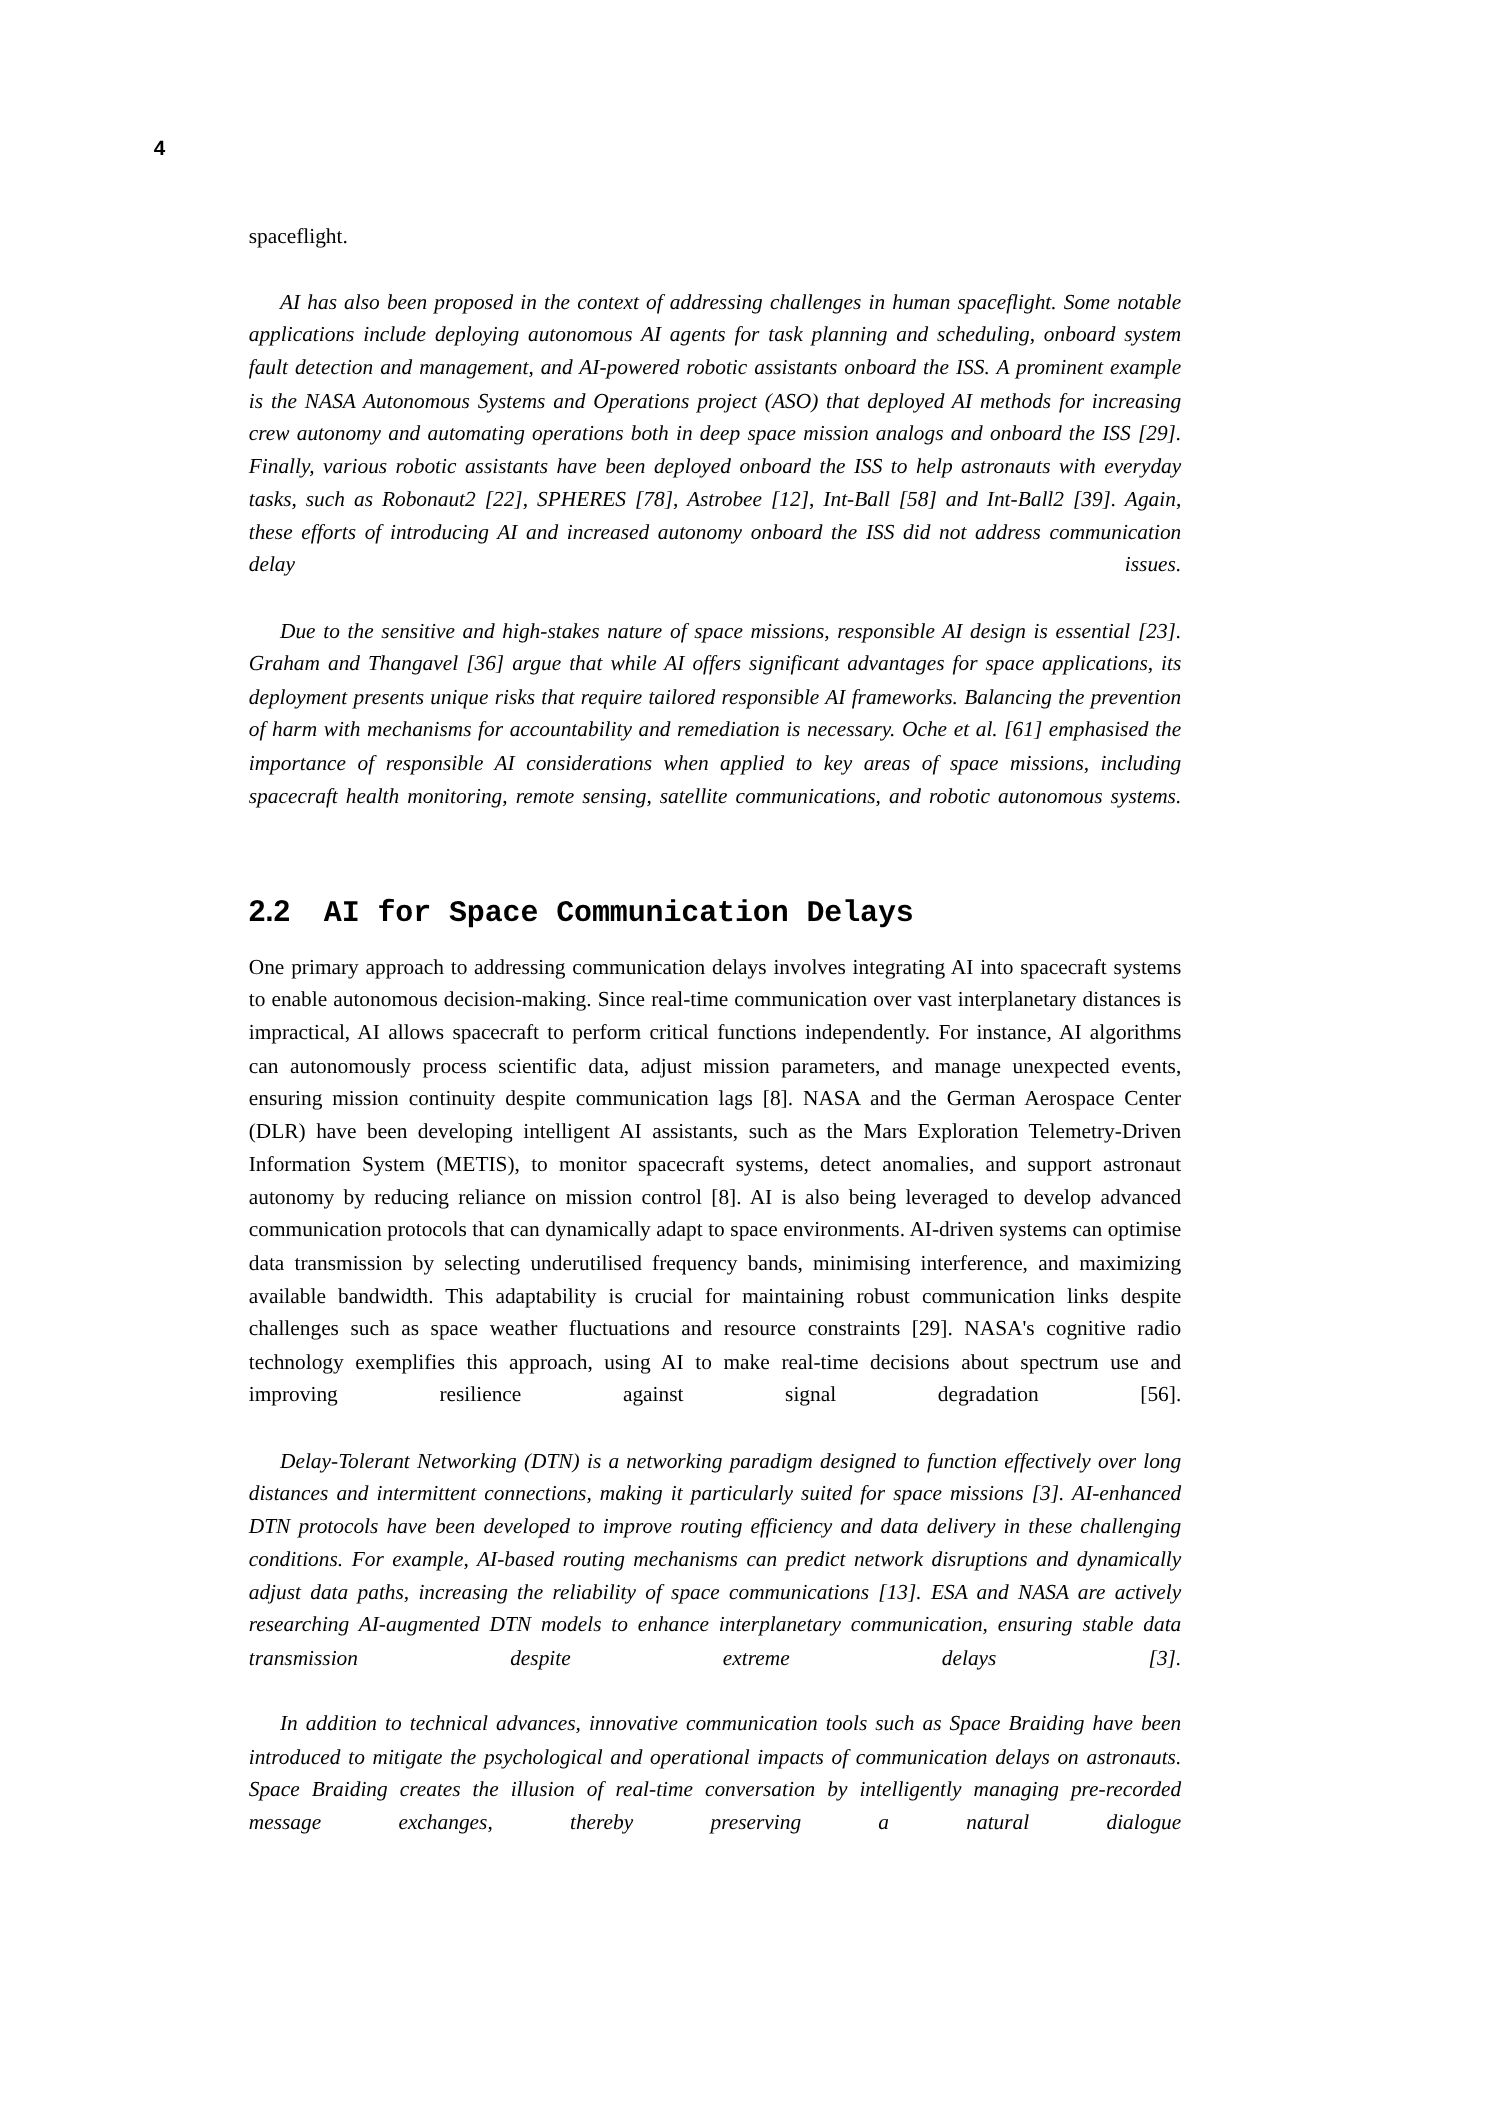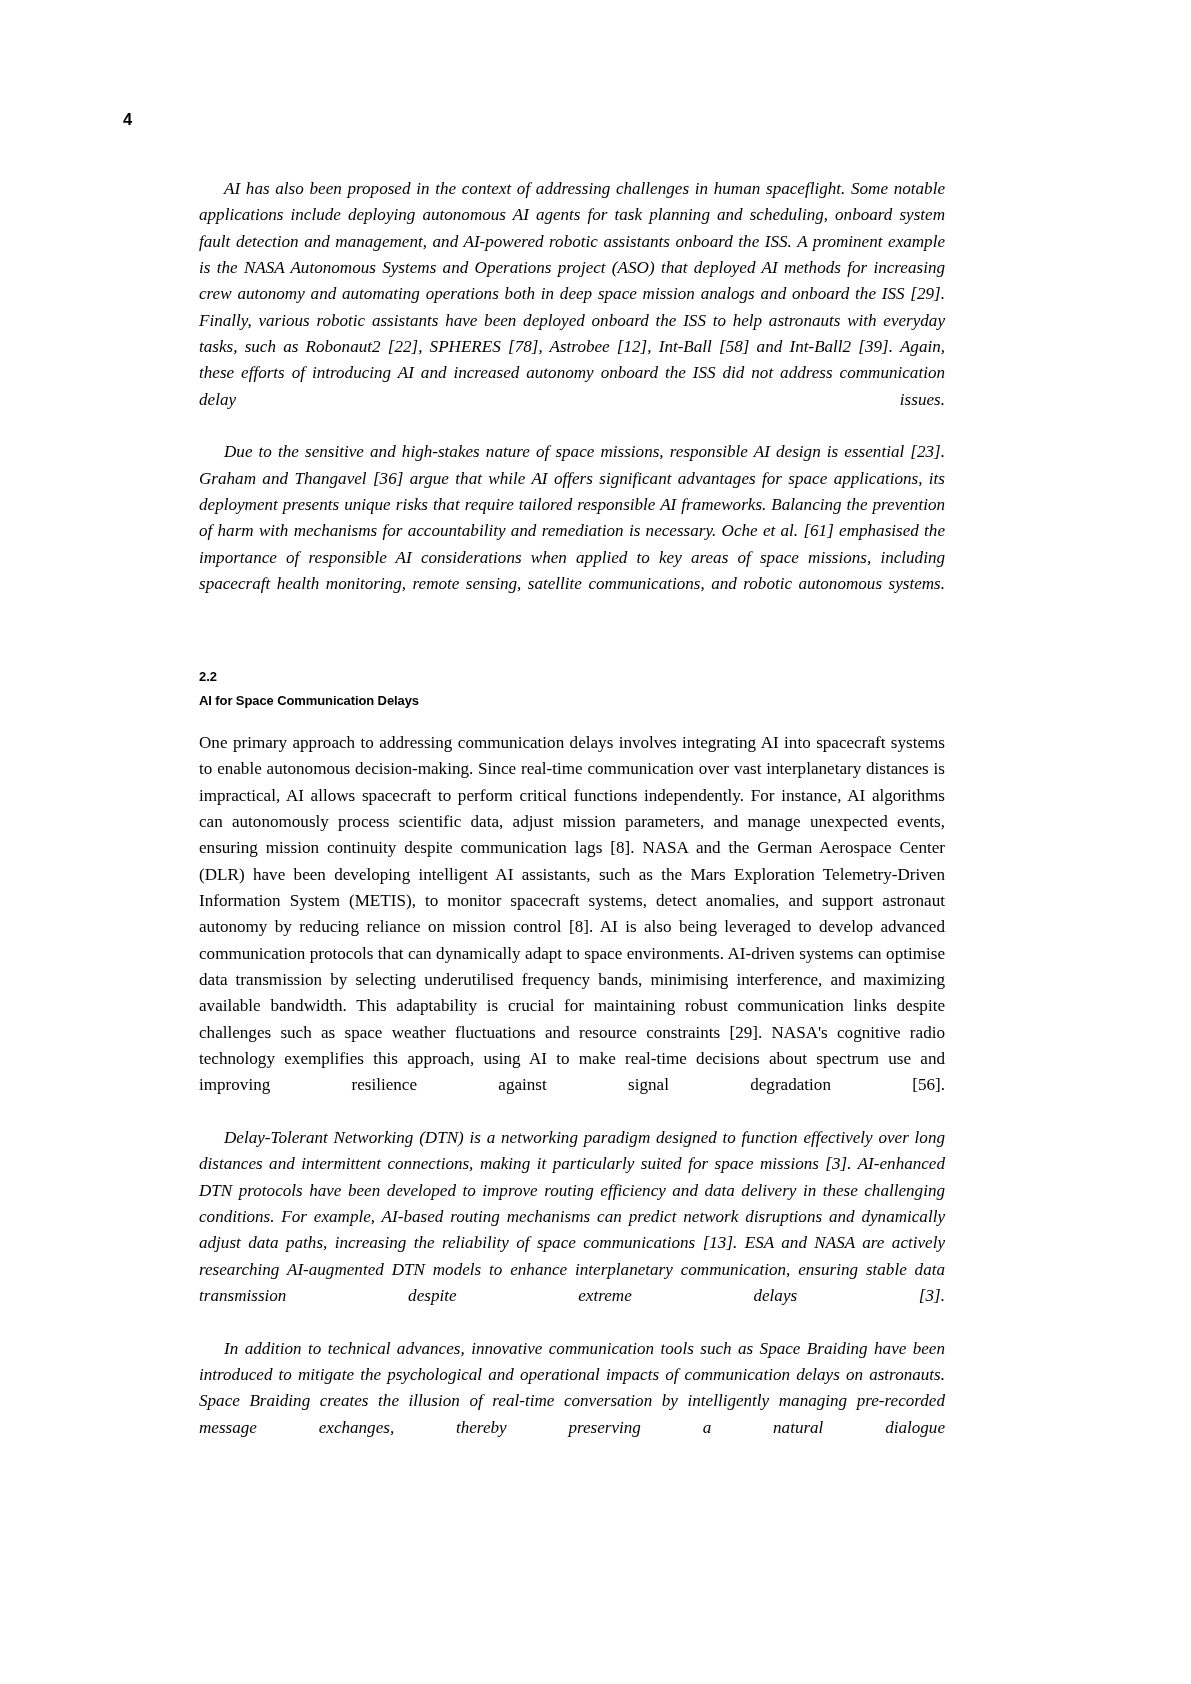--- a/index.html
+++ b/index.html
@@ -78,49 +78,50 @@
     content: "";
     display: inline-block;
     width: 100%;
   }
 
   
   h2.section {
     margin: 0;
     font-family: "Liberation Sans", "DejaVu Sans", sans-serif;
     font-weight: bold;
-    font-size: 13px;
+    font-size: 24px;
     line-height: 24px;
     letter-spacing: -0.1px;
     display: flex;
     align-items: baseline;
-    flex-direction: column;
   }
   .sec-num {
     flex: 0 0 auto;
     width: 60px;
   }
   .sec-title {
     flex: 0 1 auto;
+    font-family: Liberation Mono, monospace;
   }
 
   .sp-before-heading { height: 41px; }
   .sp-after-heading  { height: 17px; }
 </style>
 </head>
 <body>
 
 <div class="page">
 
   <div class="running-head">
     <span class="folio">4</span>
   </div>
 
   <div class="column">
 
+    <p class="body noindent">spaceflight.</p>
 
     <p class="body indent">AI has also been proposed in the context of addressing challenges in human spaceflight. Some notable applications include deploying autonomous AI agents for task planning and scheduling, onboard system fault detection and management, and AI-powered robotic assistants onboard the ISS. A prominent example is the NASA Autonomous Systems and Operations project (ASO) that deployed AI methods for increasing crew autonomy and automating operations both in deep space mission analogs and onboard the ISS [29]. Finally, various robotic assistants have been deployed onboard the ISS to help astronauts with everyday tasks, such as Robonaut2 [22], SPHERES [78], Astrobee [12], Int-Ball [58] and Int-Ball2 [39]. Again, these efforts of introducing AI and increased autonomy onboard the ISS did not address communication delay issues.</p>
 
     <p class="body indent">Due to the sensitive and high-stakes nature of space missions, responsible AI design is essential [23]. Graham and Thangavel [36] argue that while AI offers significant advantages for space applications, its deployment presents unique risks that require tailored responsible AI frameworks. Balancing the prevention of harm with mechanisms for accountability and remediation is necessary. Oche et al. [61] emphasised the importance of responsible AI considerations when applied to key areas of space missions, including spacecraft health monitoring, remote sensing, satellite communications, and robotic autonomous systems.</p>
 
     <div class="sp-before-heading"></div>
 
     <h2 class="section">
       <span class="sec-num">2.2</span>
       <span class="sec-title">AI for Space Communication Delays</span>

